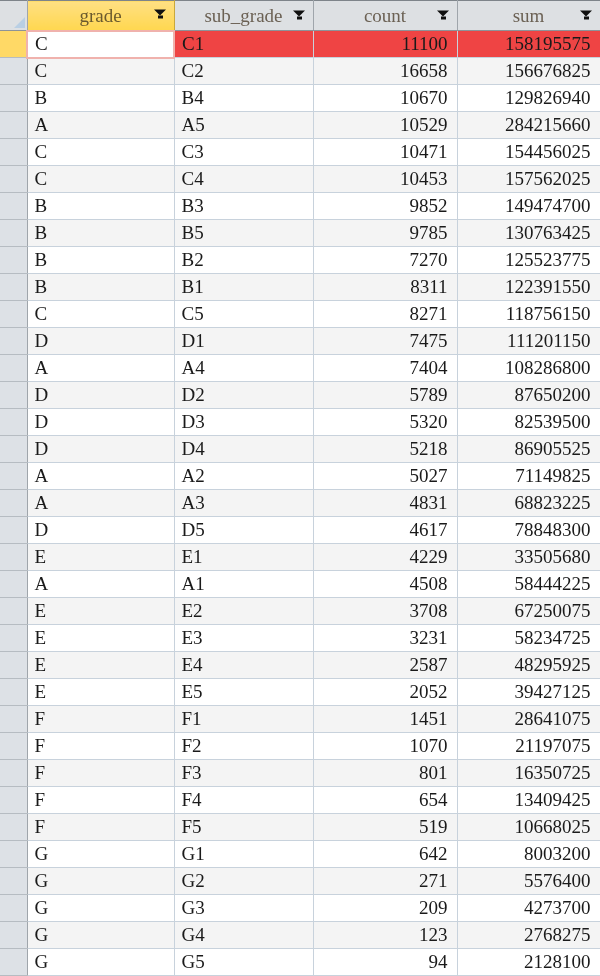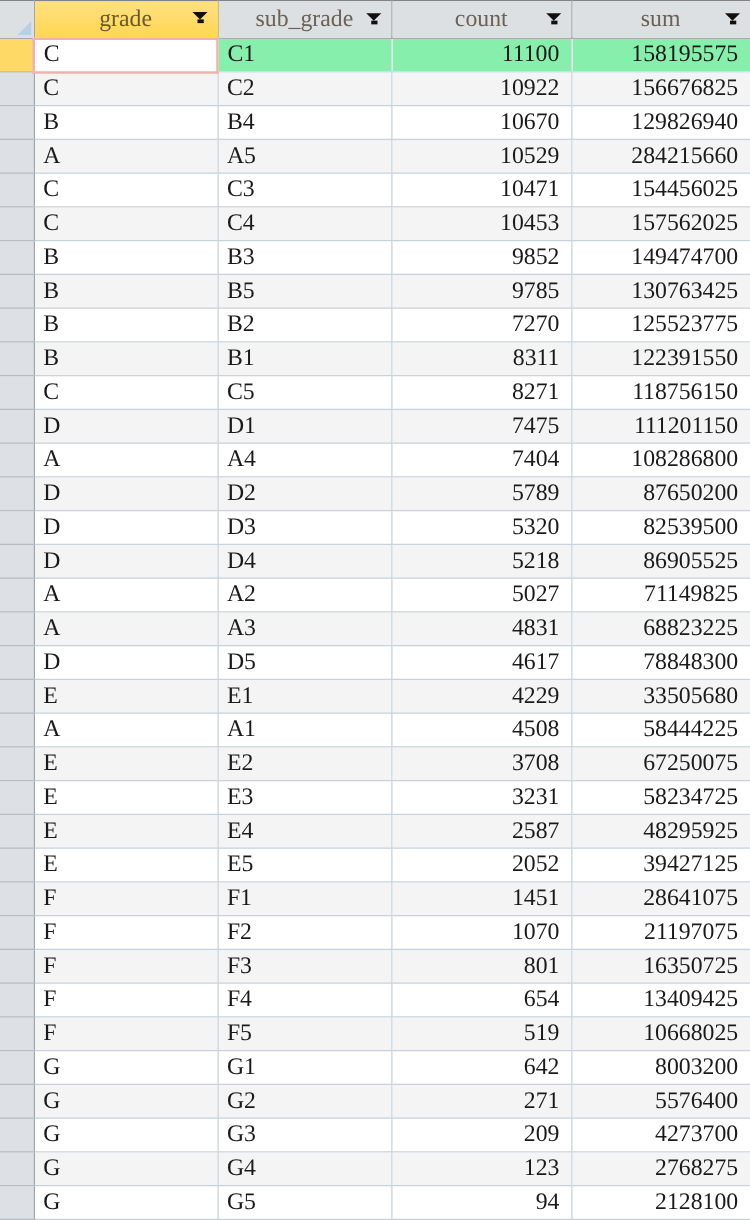--- a/index.html
+++ b/index.html
@@ -101,21 +101,21 @@
     padding:0 7px;
     white-space:nowrap;
     overflow:hidden;
     background:#ffffff;
   }
   tr.alt td.cell { background:#f4f4f4; }
   td.num { text-align:right; padding-right:9px; }
   td.txt { text-align:left; }
 
   
-  tr.selected td.cell.selhl { background:#86efac; }
+  tr.selected td.cell.selhl { background:#ef4444; }
   td.cell.activecell {
     background:#ffffff;
     border:2px solid #f0b2ad;
     border-right:2px solid #f0b2ad;
   }
 </style>
 </head>
 <body>
 
 <div id="grid">
@@ -167,21 +167,21 @@
           <td class="rownum active"></td>
           <td class="cell txt activecell">C</td>
           <td class="cell txt selhl">C1</td>
           <td class="cell num selhl">11100</td>
           <td class="cell num selhl">158195575</td>
         </tr>
         <tr class="row alt">
           <td class="rownum"></td>
           <td class="cell txt">C</td>
           <td class="cell txt">C2</td>
-          <td class="cell num">10922</td>
+          <td class="cell num">16658</td>
           <td class="cell num">156676825</td>
         </tr>
         <tr class="row">
           <td class="rownum"></td>
           <td class="cell txt">B</td>
           <td class="cell txt">B4</td>
           <td class="cell num">10670</td>
           <td class="cell num">129826940</td>
         </tr>
         <tr class="row alt">

